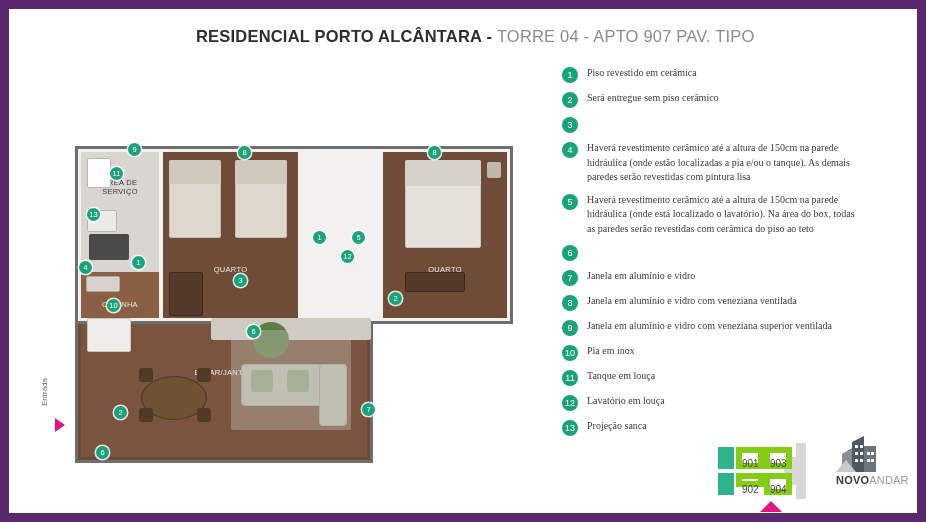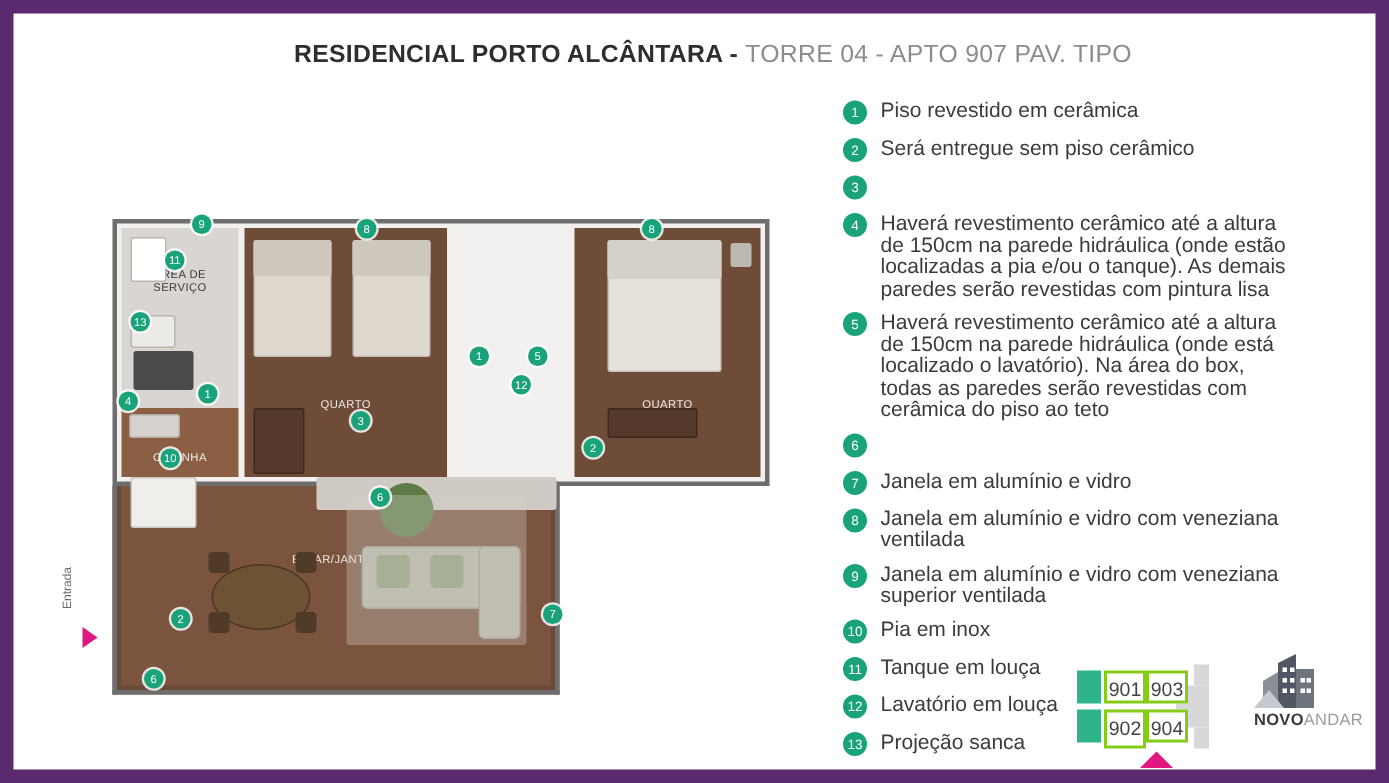--- a/index.html
+++ b/index.html
@@ -46,21 +46,21 @@
   }
   .legend-num {
     flex: 0 0 auto;
     width: 16px; height: 16px; border-radius: 50%;
     background: #1aa37a; color: #fff;
     font-size: 9px; line-height: 16px; text-align: center;
     margin-right: 9px; margin-top: 1px;
     font-family: "Liberation Sans", sans-serif;
   }
   .legend-text {
-    font-size: 14px; color: #3b3b3b; line-height: 14.5px;
+    font-size: 10px; color: #3b3b3b; line-height: 14.5px; font-family: Liberation Serif, serif;
   }
 
   
   .plan {
     position: absolute; left: 75px; top: 146px; width: 440px; height: 320px;
   }
   .plan .wall-outer {
     position: absolute; left: 0; top: 0; width: 438px; height: 178px;
     background: #f3f1ef; border: 3px solid #6e6e6e;
   }
@@ -114,22 +114,22 @@
     border-top: 7px solid transparent;
     border-bottom: 7px solid transparent;
     border-left: 10px solid #e2167f;
   }
 
   
   .keyplan {
     position: absolute; left: 718px; top: 443px; width: 98px; height: 58px;
   }
   .kp-cell {
-    position: absolute; border: 2px solid #84cc16; background: #fff;
-    font-size: 13px; color: #444; text-align: center; line-height: 21px;
+    position: absolute; border: 6px solid #84cc16; background: #fff;
+    font-size: 10px; color: #444; text-align: center; line-height: 21px;
   }
   .kp-green { position: absolute; background: #2eb38a; }
   .kp-gray { position: absolute; background: #d8d8d8; }
   .kp-arrow {
     position: absolute; left: 42px; top: 58px;
     width: 0; height: 0;
     border-left: 11px solid transparent;
     border-right: 11px solid transparent;
     border-bottom: 11px solid #e2167f;
   }
@@ -289,21 +289,21 @@
 </div>
 
 <div class="keyplan">
   <div class="kp-green" style="left:0px;  top:4px;  width:16px; height:22px;"></div>
   <div class="kp-green" style="left:0px;  top:30px; width:16px; height:22px;"></div>
   <div class="kp-gray" style="left:78px; top:0px;  width:10px; height:14px;"></div>
   <div class="kp-gray" style="left:78px; top:42px; width:10px; height:14px;"></div>
   <div class="kp-gray" style="left:66px; top:14px; width:22px; height:28px;"></div>
   <div class="kp-cell" style="left:18px; top:4px;  width:28px; height:22px;">901</div>
   <div class="kp-cell" style="left:46px; top:4px;  width:28px; height:22px;">903</div>
-  <div class="kp-cell" style="left:18px; top:30px; width:28px; height:26px;">902</div>
+  <div class="kp-cell" style="left:18px; top:30px; width:28px; height:14px;">902</div>
   <div class="kp-cell" style="left:46px; top:30px; width:28px; height:22px;">904</div>
   <div class="kp-arrow"></div>
 </div>
 
 <div class="logo">
   <svg width="70" height="42" viewBox="0 0 70 42">
     <polygon points="6,40 6,22 16,16 16,40" fill="#8a8f96"></polygon>
     <polygon points="16,40 16,10 28,4 28,40" fill="#4f5862"></polygon>
     <polygon points="28,40 28,14 40,14 40,40" fill="#6d747d"></polygon>
     <rect x="19" y="13" width="3" height="3" fill="#ffffff"></rect>

